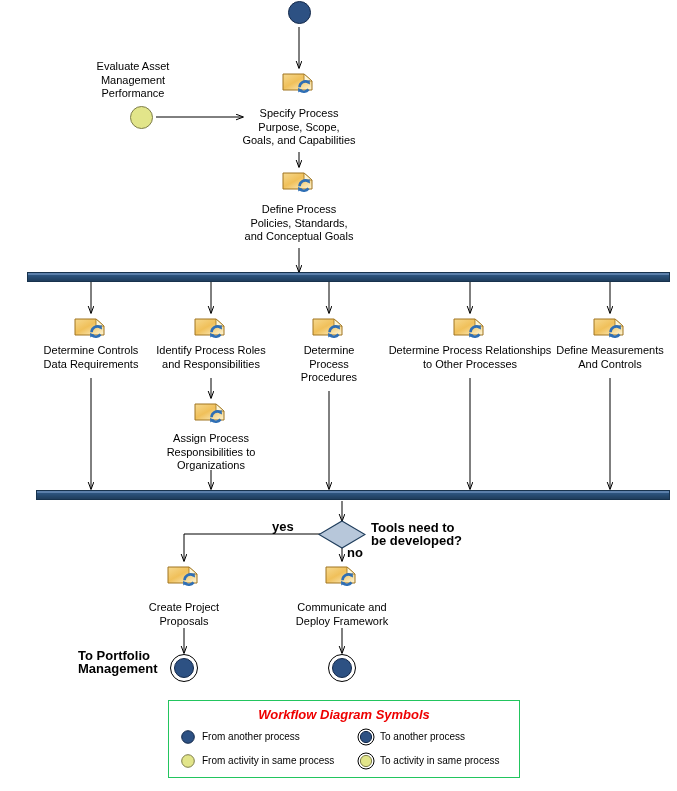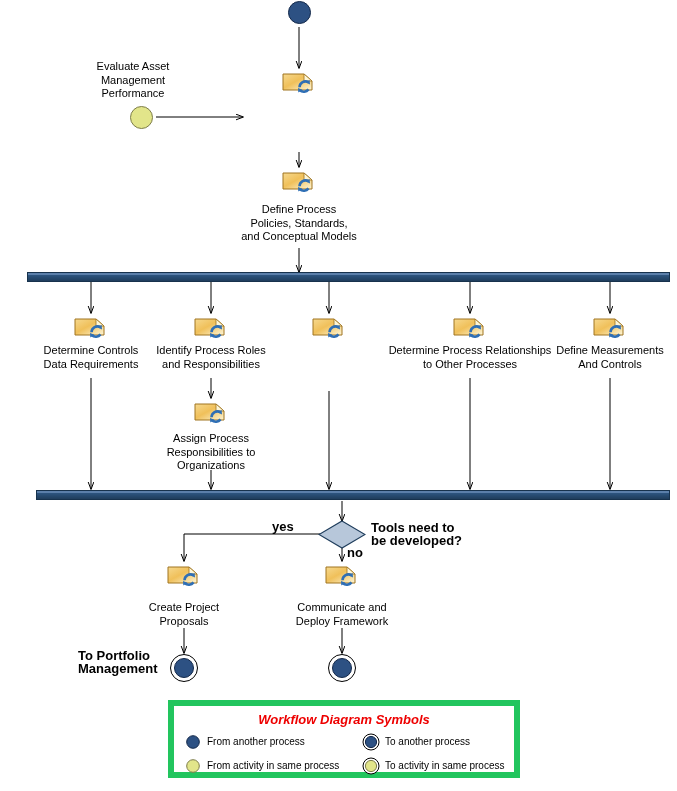--- a/index.html
+++ b/index.html
@@ -25,21 +25,21 @@
   .proc-icon{position:absolute;width:34px;height:26px;}
   
   .circ{position:absolute;border-radius:50%;box-sizing:border-box;}
   .start-blue{background:#2d5183;border:1px solid #14294a;}
   .start-yellow{background:#e2e58a;border:1px solid #7d7d4a;}
   .end-ring{position:absolute;border-radius:50%;border:1px solid #000;box-sizing:border-box;background:#fff;}
   
   .diamond{position:absolute;}
   
   #legend{
-    position:absolute;background:#fff;border:6px solid #22c55e;box-sizing:border-box;
+    position:absolute;background:#fff;border:1px solid #22c55e;box-sizing:border-box;
   }
   #legend-title{
     position:absolute;width:100%;text-align:center;
     font-style:italic;font-weight:bold;font-size:13px;color:#ee0000;
   }
   .legend-text{position:absolute;font-size:10px;color:#000;white-space:nowrap;}
   .lg-sym{position:absolute;}
 </style>
 </head>
 <body>
@@ -106,34 +106,37 @@
   <svg class="proc-icon" style="left:282px;top:70px;" viewBox="0 0 34 26">
     <path d="M1,4 L22,4 L30,11 L30,20 L1,20 Z" fill="url(#docgrad)" stroke="#a07520" stroke-width="1"></path>
     <path d="M22,4 L22,11 L30,11 Z" fill="#fdf6d8" stroke="#a07520" stroke-width="0.8"></path>
     <g transform="translate(16,10)">
       <path d="M1.5,7.2 A6,6 0 0 1 10.5,2.2" fill="none" stroke="#2f6fb5" stroke-width="2.6"></path>
       <path d="M10.5,9.4 A6,6 0 0 1 1.8,10.3" fill="none" stroke="#2f6fb5" stroke-width="2.6"></path>
       <path d="M11.6,0 L12,4.4 L7.8,2.6 Z" fill="#2f6fb5"></path>
       <path d="M0.3,12.4 L0,8 L4.3,9.8 Z" fill="#2f6fb5"></path>
     </g>
   </svg>
+  <div class="node-label" style="left:229px;top:107px;width:140px;">Specify Process
+Purpose, Scope,
+Goals, and Capabilities</div>
 
   <svg class="proc-icon" style="left:282px;top:169px;" viewBox="0 0 34 26">
     <path d="M1,4 L22,4 L30,11 L30,20 L1,20 Z" fill="url(#docgrad)" stroke="#a07520" stroke-width="1"></path>
     <path d="M22,4 L22,11 L30,11 Z" fill="#fdf6d8" stroke="#a07520" stroke-width="0.8"></path>
     <g transform="translate(16,10)">
       <path d="M1.5,7.2 A6,6 0 0 1 10.5,2.2" fill="none" stroke="#2f6fb5" stroke-width="2.6"></path>
       <path d="M10.5,9.4 A6,6 0 0 1 1.8,10.3" fill="none" stroke="#2f6fb5" stroke-width="2.6"></path>
       <path d="M11.6,0 L12,4.4 L7.8,2.6 Z" fill="#2f6fb5"></path>
       <path d="M0.3,12.4 L0,8 L4.3,9.8 Z" fill="#2f6fb5"></path>
     </g>
   </svg>
   <div class="node-label" style="left:224px;top:203px;width:150px;">Define Process
 Policies, Standards,
-and Conceptual Models</div>
+and Conceptual Goals</div>
 
   <div class="bar" style="left:27px;top:272px;width:643px;"></div>
 
   <svg class="proc-icon" style="left:74px;top:315px;" viewBox="0 0 34 26">
     <path d="M1,4 L22,4 L30,11 L30,20 L1,20 Z" fill="url(#docgrad)" stroke="#a07520" stroke-width="1"></path>
     <path d="M22,4 L22,11 L30,11 Z" fill="#fdf6d8" stroke="#a07520" stroke-width="0.8"></path>
     <g transform="translate(16,10)">
       <path d="M1.5,7.2 A6,6 0 0 1 10.5,2.2" fill="none" stroke="#2f6fb5" stroke-width="2.6"></path>
       <path d="M10.5,9.4 A6,6 0 0 1 1.8,10.3" fill="none" stroke="#2f6fb5" stroke-width="2.6"></path>
       <path d="M11.6,0 L12,4.4 L7.8,2.6 Z" fill="#2f6fb5"></path>
@@ -159,20 +162,23 @@
   <svg class="proc-icon" style="left:312px;top:315px;" viewBox="0 0 34 26">
     <path d="M1,4 L22,4 L30,11 L30,20 L1,20 Z" fill="url(#docgrad)" stroke="#a07520" stroke-width="1"></path>
     <path d="M22,4 L22,11 L30,11 Z" fill="#fdf6d8" stroke="#a07520" stroke-width="0.8"></path>
     <g transform="translate(16,10)">
       <path d="M1.5,7.2 A6,6 0 0 1 10.5,2.2" fill="none" stroke="#2f6fb5" stroke-width="2.6"></path>
       <path d="M10.5,9.4 A6,6 0 0 1 1.8,10.3" fill="none" stroke="#2f6fb5" stroke-width="2.6"></path>
       <path d="M11.6,0 L12,4.4 L7.8,2.6 Z" fill="#2f6fb5"></path>
       <path d="M0.3,12.4 L0,8 L4.3,9.8 Z" fill="#2f6fb5"></path>
     </g>
   </svg>
+  <div class="node-label" style="left:279px;top:344px;width:100px;">Determine
+Process
+Procedures</div>
 
   <svg class="proc-icon" style="left:453px;top:315px;" viewBox="0 0 34 26">
     <path d="M1,4 L22,4 L30,11 L30,20 L1,20 Z" fill="url(#docgrad)" stroke="#a07520" stroke-width="1"></path>
     <path d="M22,4 L22,11 L30,11 Z" fill="#fdf6d8" stroke="#a07520" stroke-width="0.8"></path>
     <g transform="translate(16,10)">
       <path d="M1.5,7.2 A6,6 0 0 1 10.5,2.2" fill="none" stroke="#2f6fb5" stroke-width="2.6"></path>
       <path d="M10.5,9.4 A6,6 0 0 1 1.8,10.3" fill="none" stroke="#2f6fb5" stroke-width="2.6"></path>
       <path d="M11.6,0 L12,4.4 L7.8,2.6 Z" fill="#2f6fb5"></path>
       <path d="M0.3,12.4 L0,8 L4.3,9.8 Z" fill="#2f6fb5"></path>
     </g>

